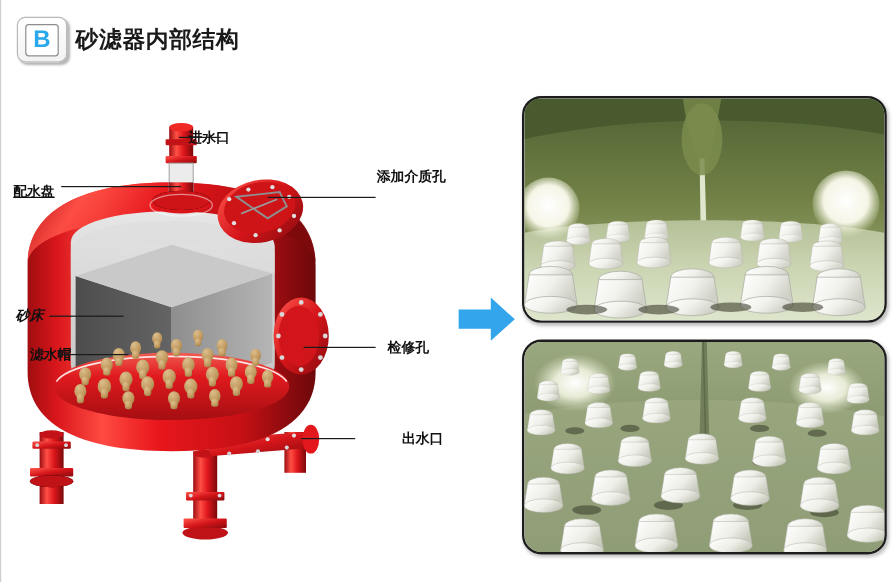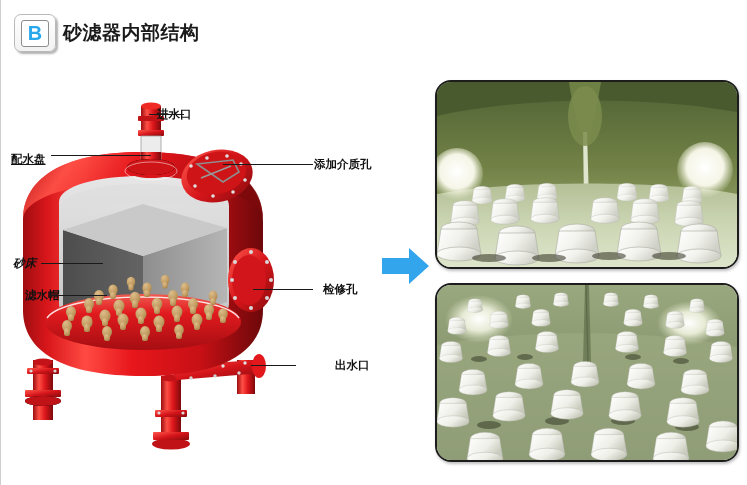--- a/index.html
+++ b/index.html
@@ -363,21 +363,21 @@
 
     <div class="lbl" style="left:10px;top:92px;text-decoration:underline;">配水盘</div>
     <div class="leader" style="left:50px;top:95px;width:100px;"></div>
 
     <div class="lbl" style="left:12px;top:196px;font-style:italic;">砂床</div>
     <div class="leader" style="left:40px;top:203px;width:62px;"></div>
 
     <div class="lbl" style="left:24px;top:228px;">滤水帽</div>
     <div class="leader" style="left:48px;top:235px;width:58px;"></div>
 
-    <div class="lbl" style="left:313px;top:97px;">添加介质孔</div>
+    <div class="lbl" style="left:313px;top:80px;">添加介质孔</div>
     <div class="leader" style="left:222px;top:104px;width:90px;"></div>
 
     <div class="lbl" style="left:322px;top:222px;">检修孔</div>
     <div class="leader" style="left:252px;top:229px;width:60px;"></div>
 
     <div class="lbl" style="left:297px;top:298px;margin-left:37px;">出水口</div>
     <div class="leader" style="left:250px;top:305px;width:45px;"></div>
   </div>
 
   <div class="arrow">

